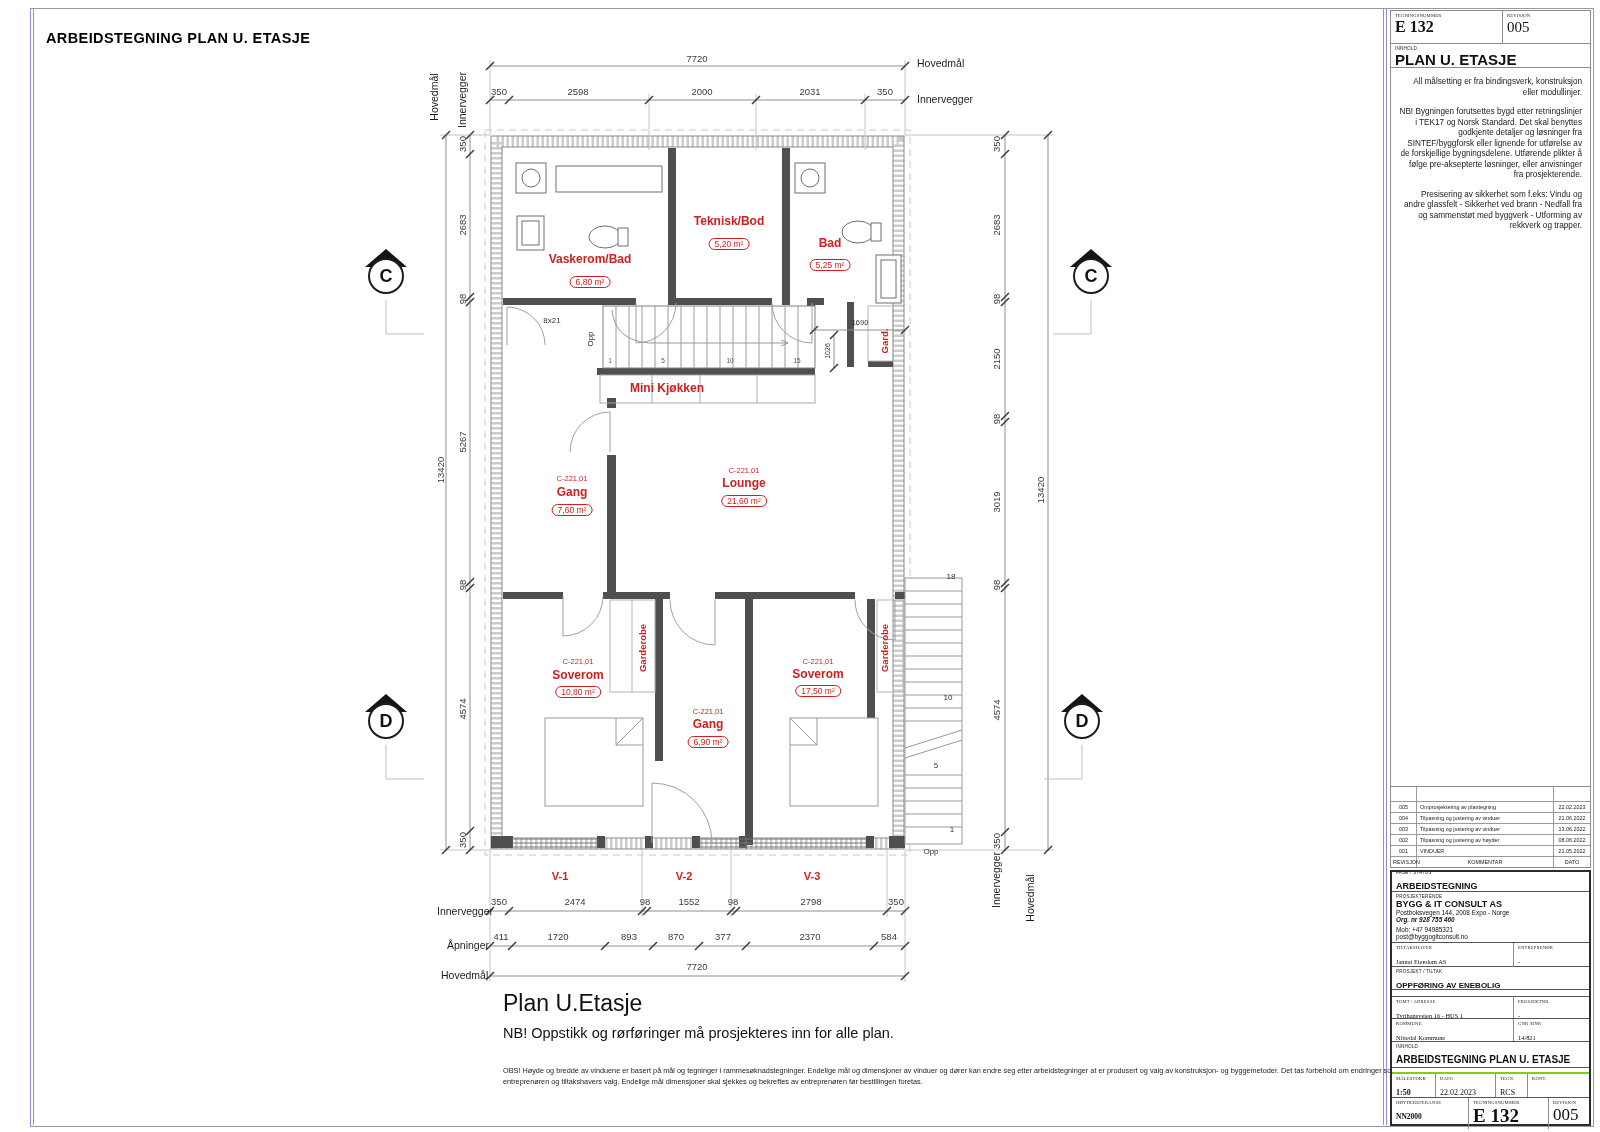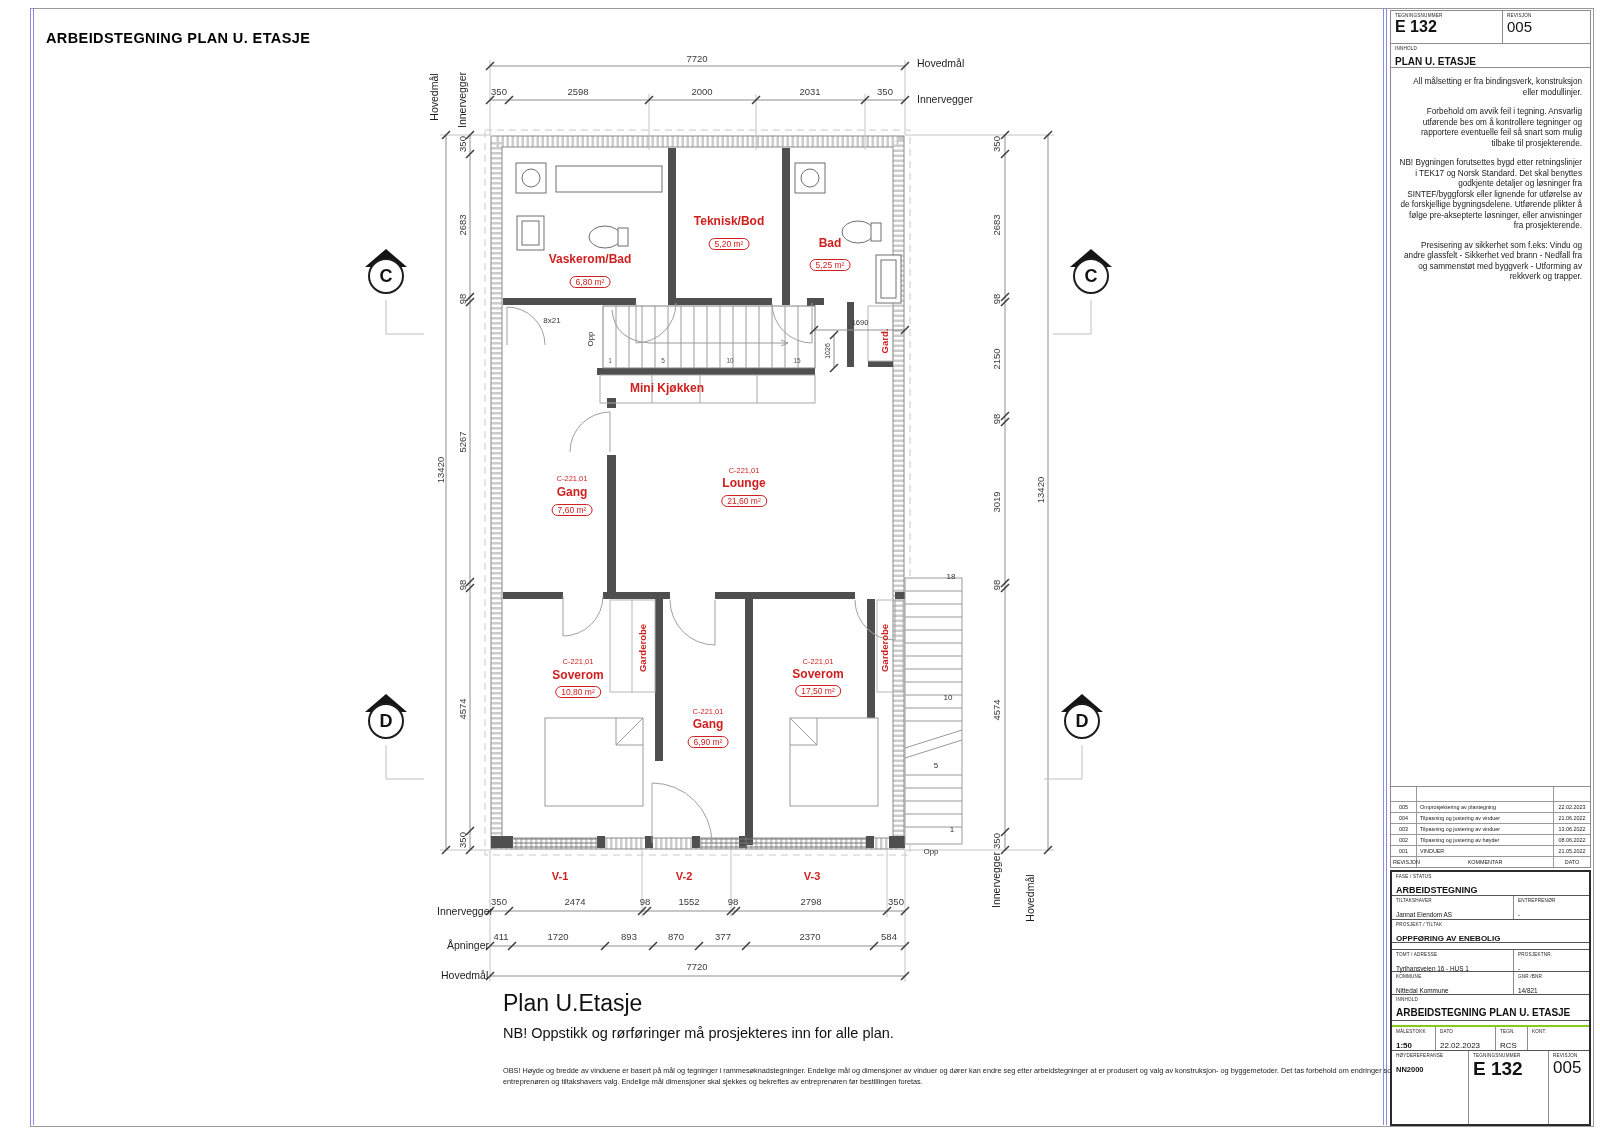--- a/index.html
+++ b/index.html
@@ -21,21 +21,21 @@
   .blue{position:absolute;top:8px;height:1117px;width:1px;background:#8d8de0;}
   .hdr{position:absolute;left:46px;top:30px;font-size:14.5px;font-weight:bold;letter-spacing:.4px;color:#000;}
   
   .secmark{position:absolute;width:56px;height:58px;}
   .secmark .tri{position:absolute;left:50%;top:0;transform:translateX(-50%);width:0;height:0;border-left:21px solid transparent;border-right:21px solid transparent;border-bottom:18px solid #151515;}
   .secmark .circ{position:absolute;left:50%;top:9px;transform:translateX(-50%);width:32px;height:32px;border-radius:50%;background:#fff;border:2px solid #1d1d1d;font-size:18px;font-weight:bold;line-height:32px;text-align:center;}
   
   .col{position:absolute;left:1390px;top:10px;width:201px;height:858px;border:1px solid #8c8c8c;background:#fff;display:flex;flex-direction:column;box-sizing:border-box;}
   .lb{display:block;font-size:4.6px;color:#222;letter-spacing:.2px;}
   .cell{box-sizing:border-box;padding:2px 4px;}
-  .row{display:flex;box-sizing:border-box;}
+  .row{display:flex;box-sizing:border-box;font-family:Liberation Serif, serif;}
   .bt{border-top:1px solid #8c8c8c;} .br{border-right:1px solid #8c8c8c;}
   .notes{padding:9px 8px;font-size:8.2px;line-height:1.28;color:#1a1a1a;text-align:right;}
   .notes p{margin:0 0 9px 0;}
   .revtbl{margin-top:auto;border-top:1px solid #8c8c8c;font-size:5.4px;color:#222;}
   .revtbl .rrow{display:flex;border-top:1px solid #9a9a9a;}
   .revtbl .rrow:first-child{border-top:none;}
   .revtbl .c1{width:26px;border-right:1px solid #9a9a9a;padding:2px 2px;text-align:center;box-sizing:border-box;}
   .revtbl .c2{flex:1;padding:2px 3px;border-right:1px solid #9a9a9a;box-sizing:border-box;}
   .revtbl .c3{width:36px;padding:2px 2px;box-sizing:border-box;text-align:center;}
   .tblock{position:absolute;left:1390px;top:870px;width:201px;height:256px;border:2.5px solid #2b2b2b;background:#fff;display:flex;flex-direction:column;box-sizing:border-box;justify-content:center;}
@@ -325,25 +325,24 @@
       <span class="lb">TEGNINGSNUMMER</span>
       <span style="font-size:16px;font-weight:bold">E 132</span>
     </div>
     <div class="cell" style="flex:1">
       <span class="lb">REVISJON</span>
       <span style="font-size:15px">005</span>
     </div>
   </div>
   <div class="cell bt" style="height:24px">
     <span class="lb">INNHOLD</span>
-    <span style="font-size:10px;font-weight:bold">PLAN U. ETASJE</span>
+    <span style="font-size:15px;font-weight:bold">PLAN U. ETASJE</span>
   </div>
   <div class="notes bt">
     <p>All målsetting er fra bindingsverk, konstruksjon eller modullinjer.</p>
-    <p>Forbehold om avvik feil i tegning. Ansvarlig utførende bes om å kontrollere tegninger og rapportere eventuelle feil så snart som mulig tilbake til prosjekterende.</p>
     <p>NB! Bygningen forutsettes bygd etter retningslinjer i TEK17 og Norsk Standard. Det skal benyttes godkjente detaljer og løsninger fra SINTEF/byggforsk eller lignende for utførelse av de forskjellige bygningsdelene. Utførende plikter å følge pre-aksepterte løsninger, eller anvisninger fra prosjekterende.</p>
     <p>Presisering av sikkerhet som f.eks: Vindu og andre glassfelt - Sikkerhet ved brann - Nedfall fra og sammenstøt med byggverk - Utforming av rekkverk og trapper.</p>
   </div>
   <div class="revtbl">
     <div class="rrow" style="height:14px">
         <div class="c1"></div>
         <div class="c2"></div>
         <div class="c3"></div>
       </div>
     <div class="rrow">
@@ -377,20 +376,28 @@
       <div class="c3">DATO</div>
     </div>
   </div>
 </div>
 
 <div class="tblock">
   <div class="cell tb-b" style="height:24px">
     <span class="lb">FASE / STATUS</span>
     <span class="val-b">ARBEIDSTEGNING</span>
   </div>
+  <div class="cell tb-b" style="height:58px">
+    <span class="lb">PROSJEKTERENDE</span>
+    <span class="val-b" style="display:block">BYGG &amp; IT CONSULT AS</span>
+    <span class="val-s" style="display:block">Postboksvegen 144, 2008 Expo - Norge</span>
+    <span class="val-s" style="display:block;font-weight:bold;font-style:italic">Org. nr 928 755 460</span>
+    <span class="val-s" style="display:block;margin-top:3px">Mob: +47 94985321</span>
+    <span class="val-s" style="display:block">post@byggogitconsult.no</span>
+  </div>
   <div class="row tb-b" style="height:24px">
     <div class="cell br" style="width:122px">
       <span class="lb">TILTAKSHAVER</span>
       <span class="val-s">Jannat Eiendom AS</span>
     </div>
     <div class="cell" style="flex:1">
       <span class="lb">ENTREPRENØR</span>
       <span class="val-s">-</span>
     </div>
   </div>

